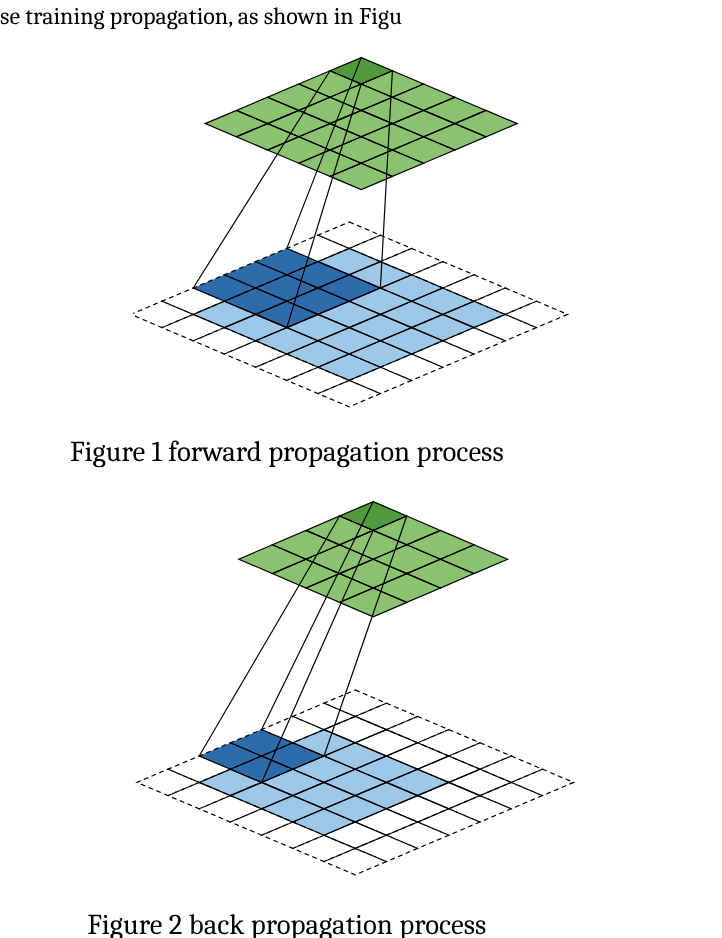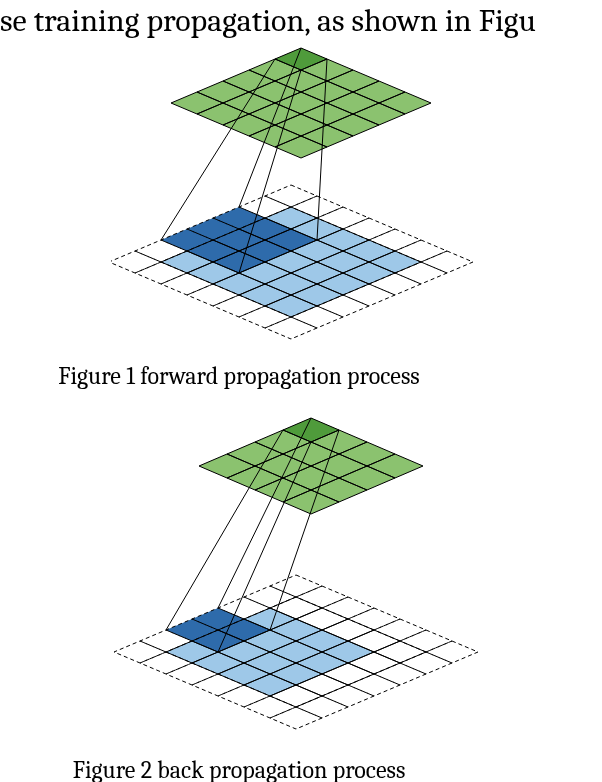--- a/index.html
+++ b/index.html
@@ -11,21 +11,21 @@
     font-family: Cambria, Georgia, 'Times New Roman', serif;
     color: #000;
     overflow: hidden;
     position: relative;
   }
   .top-text {
     position: absolute;
     top: 0;
     left: 0;
     width: 602px;
-    font-size: 32px;
+    font-size: 20px;
     padding-top: 2px;
     white-space: nowrap;
   }
   .caption {
     position: absolute;
     width: 478px;
     text-align: center;
     font-size: 24px;
   }
   .cap1 { top: 362px; }

